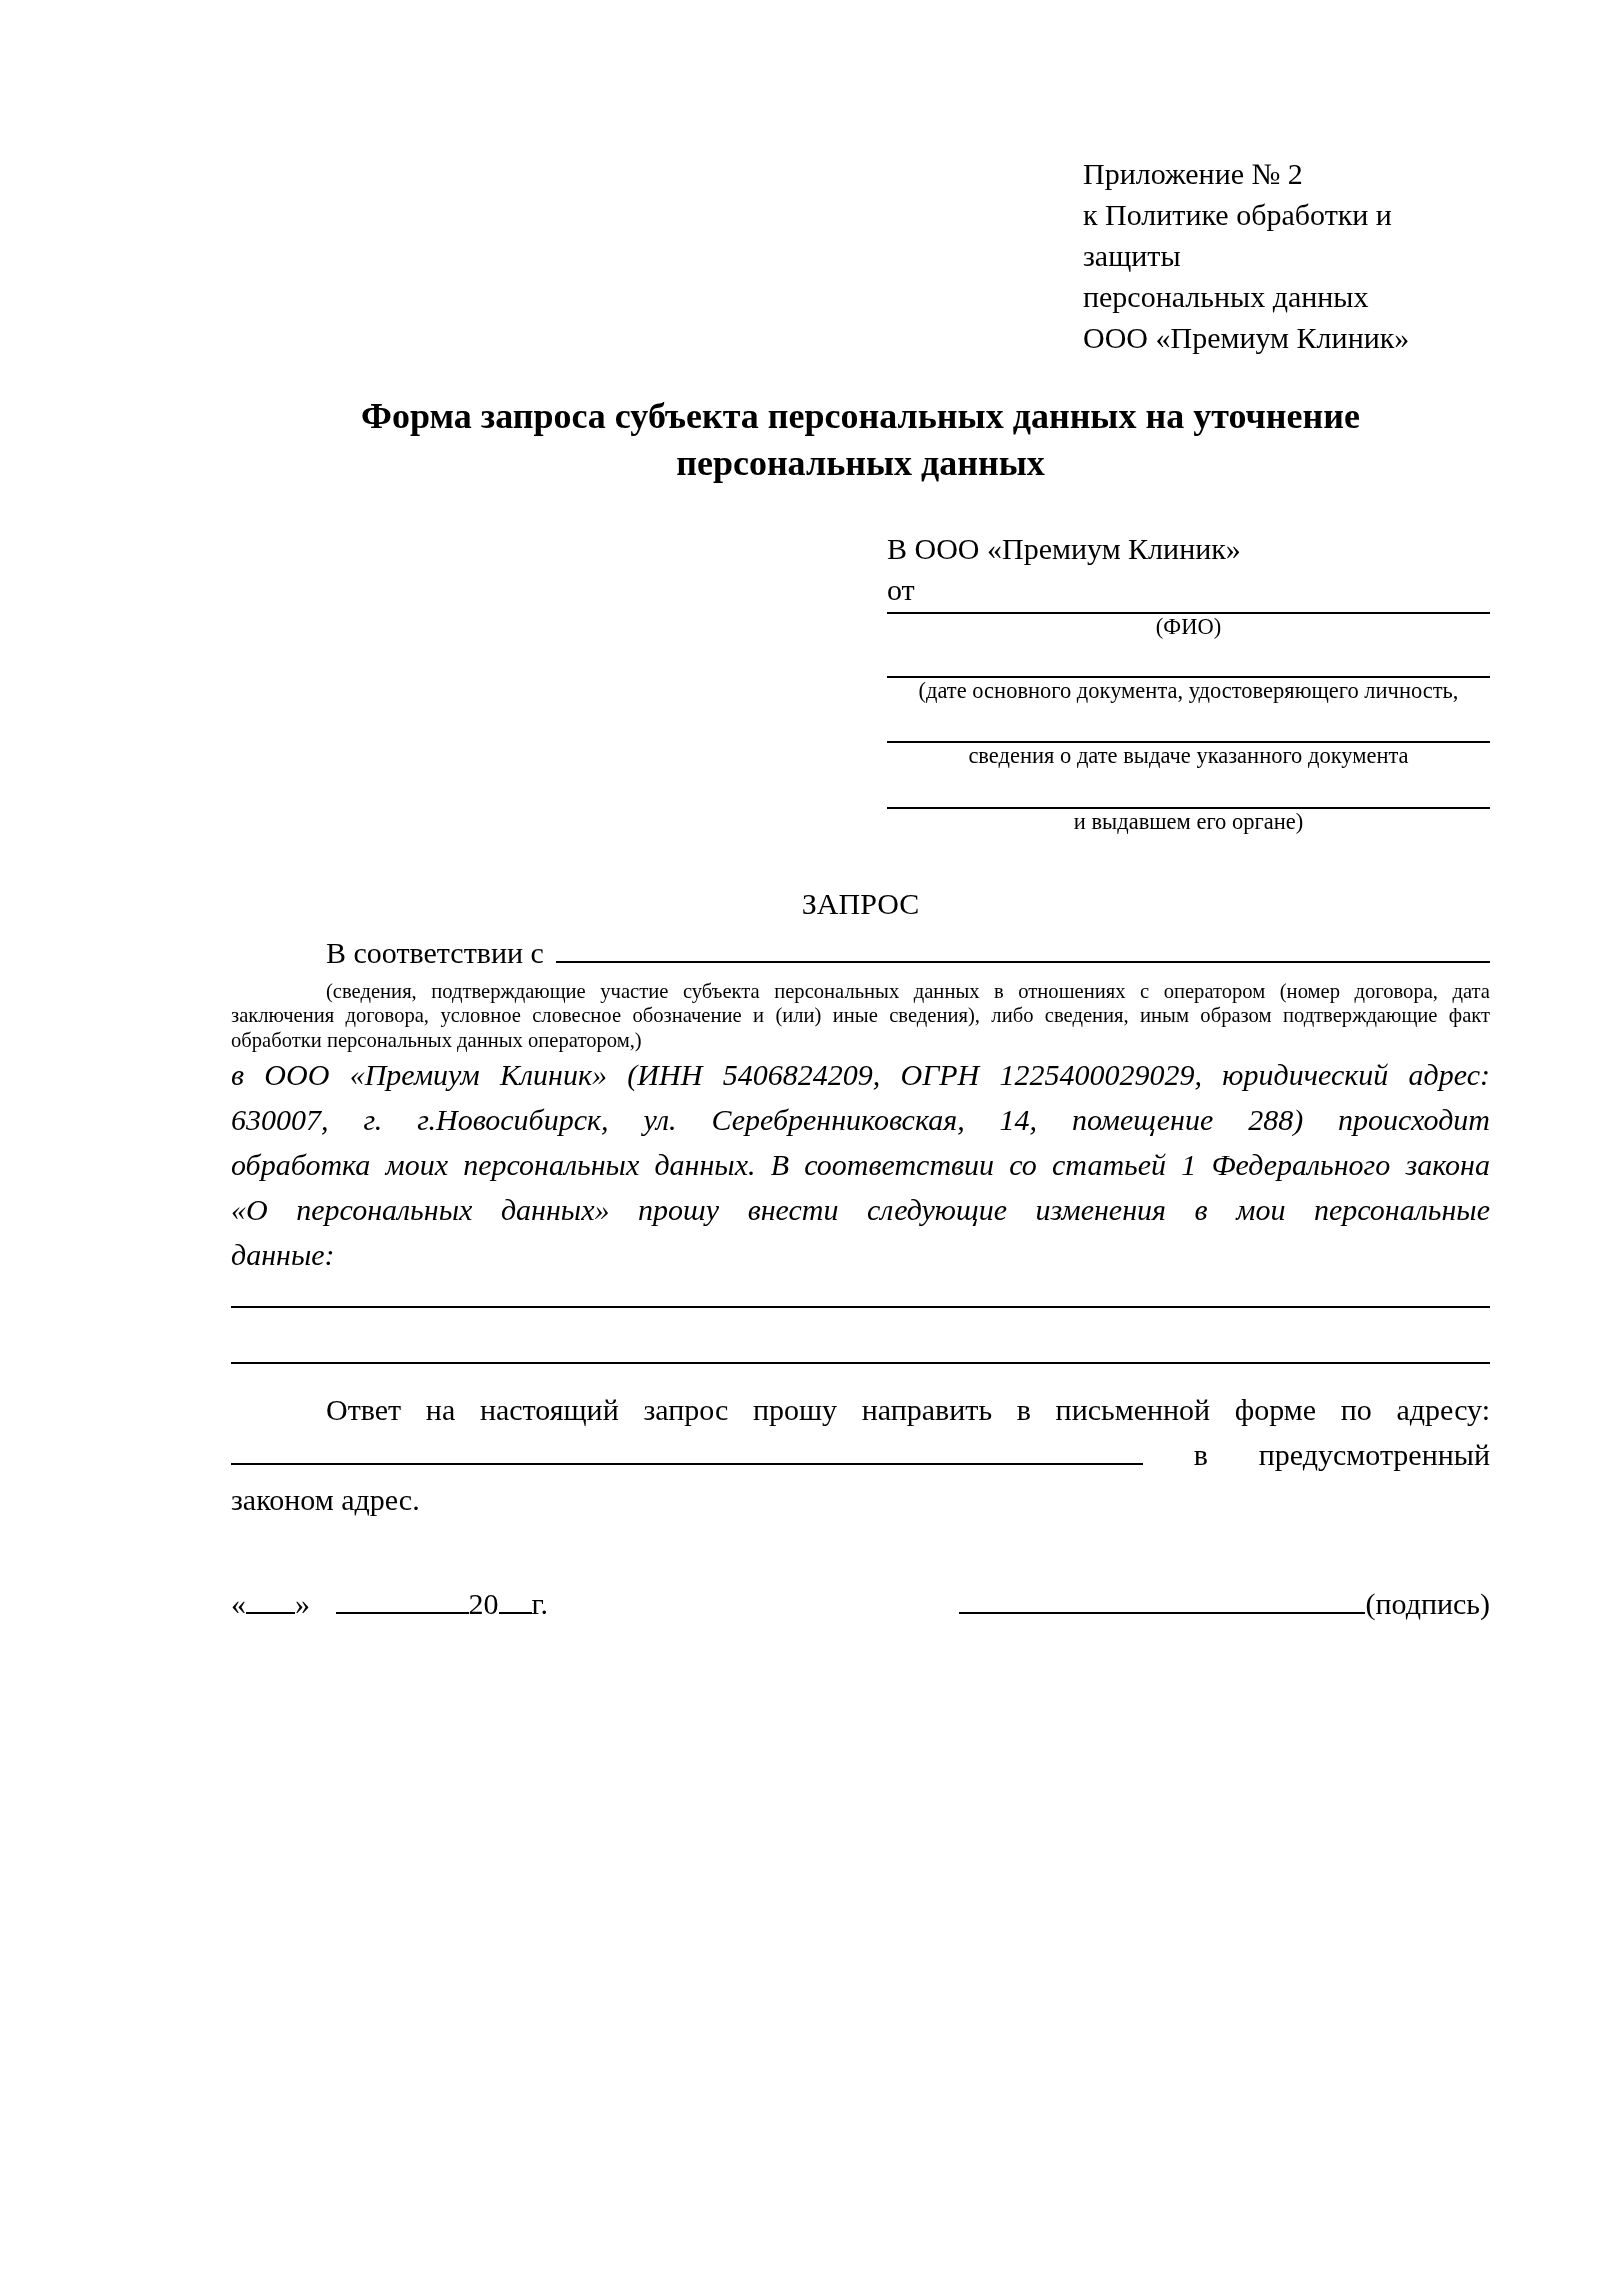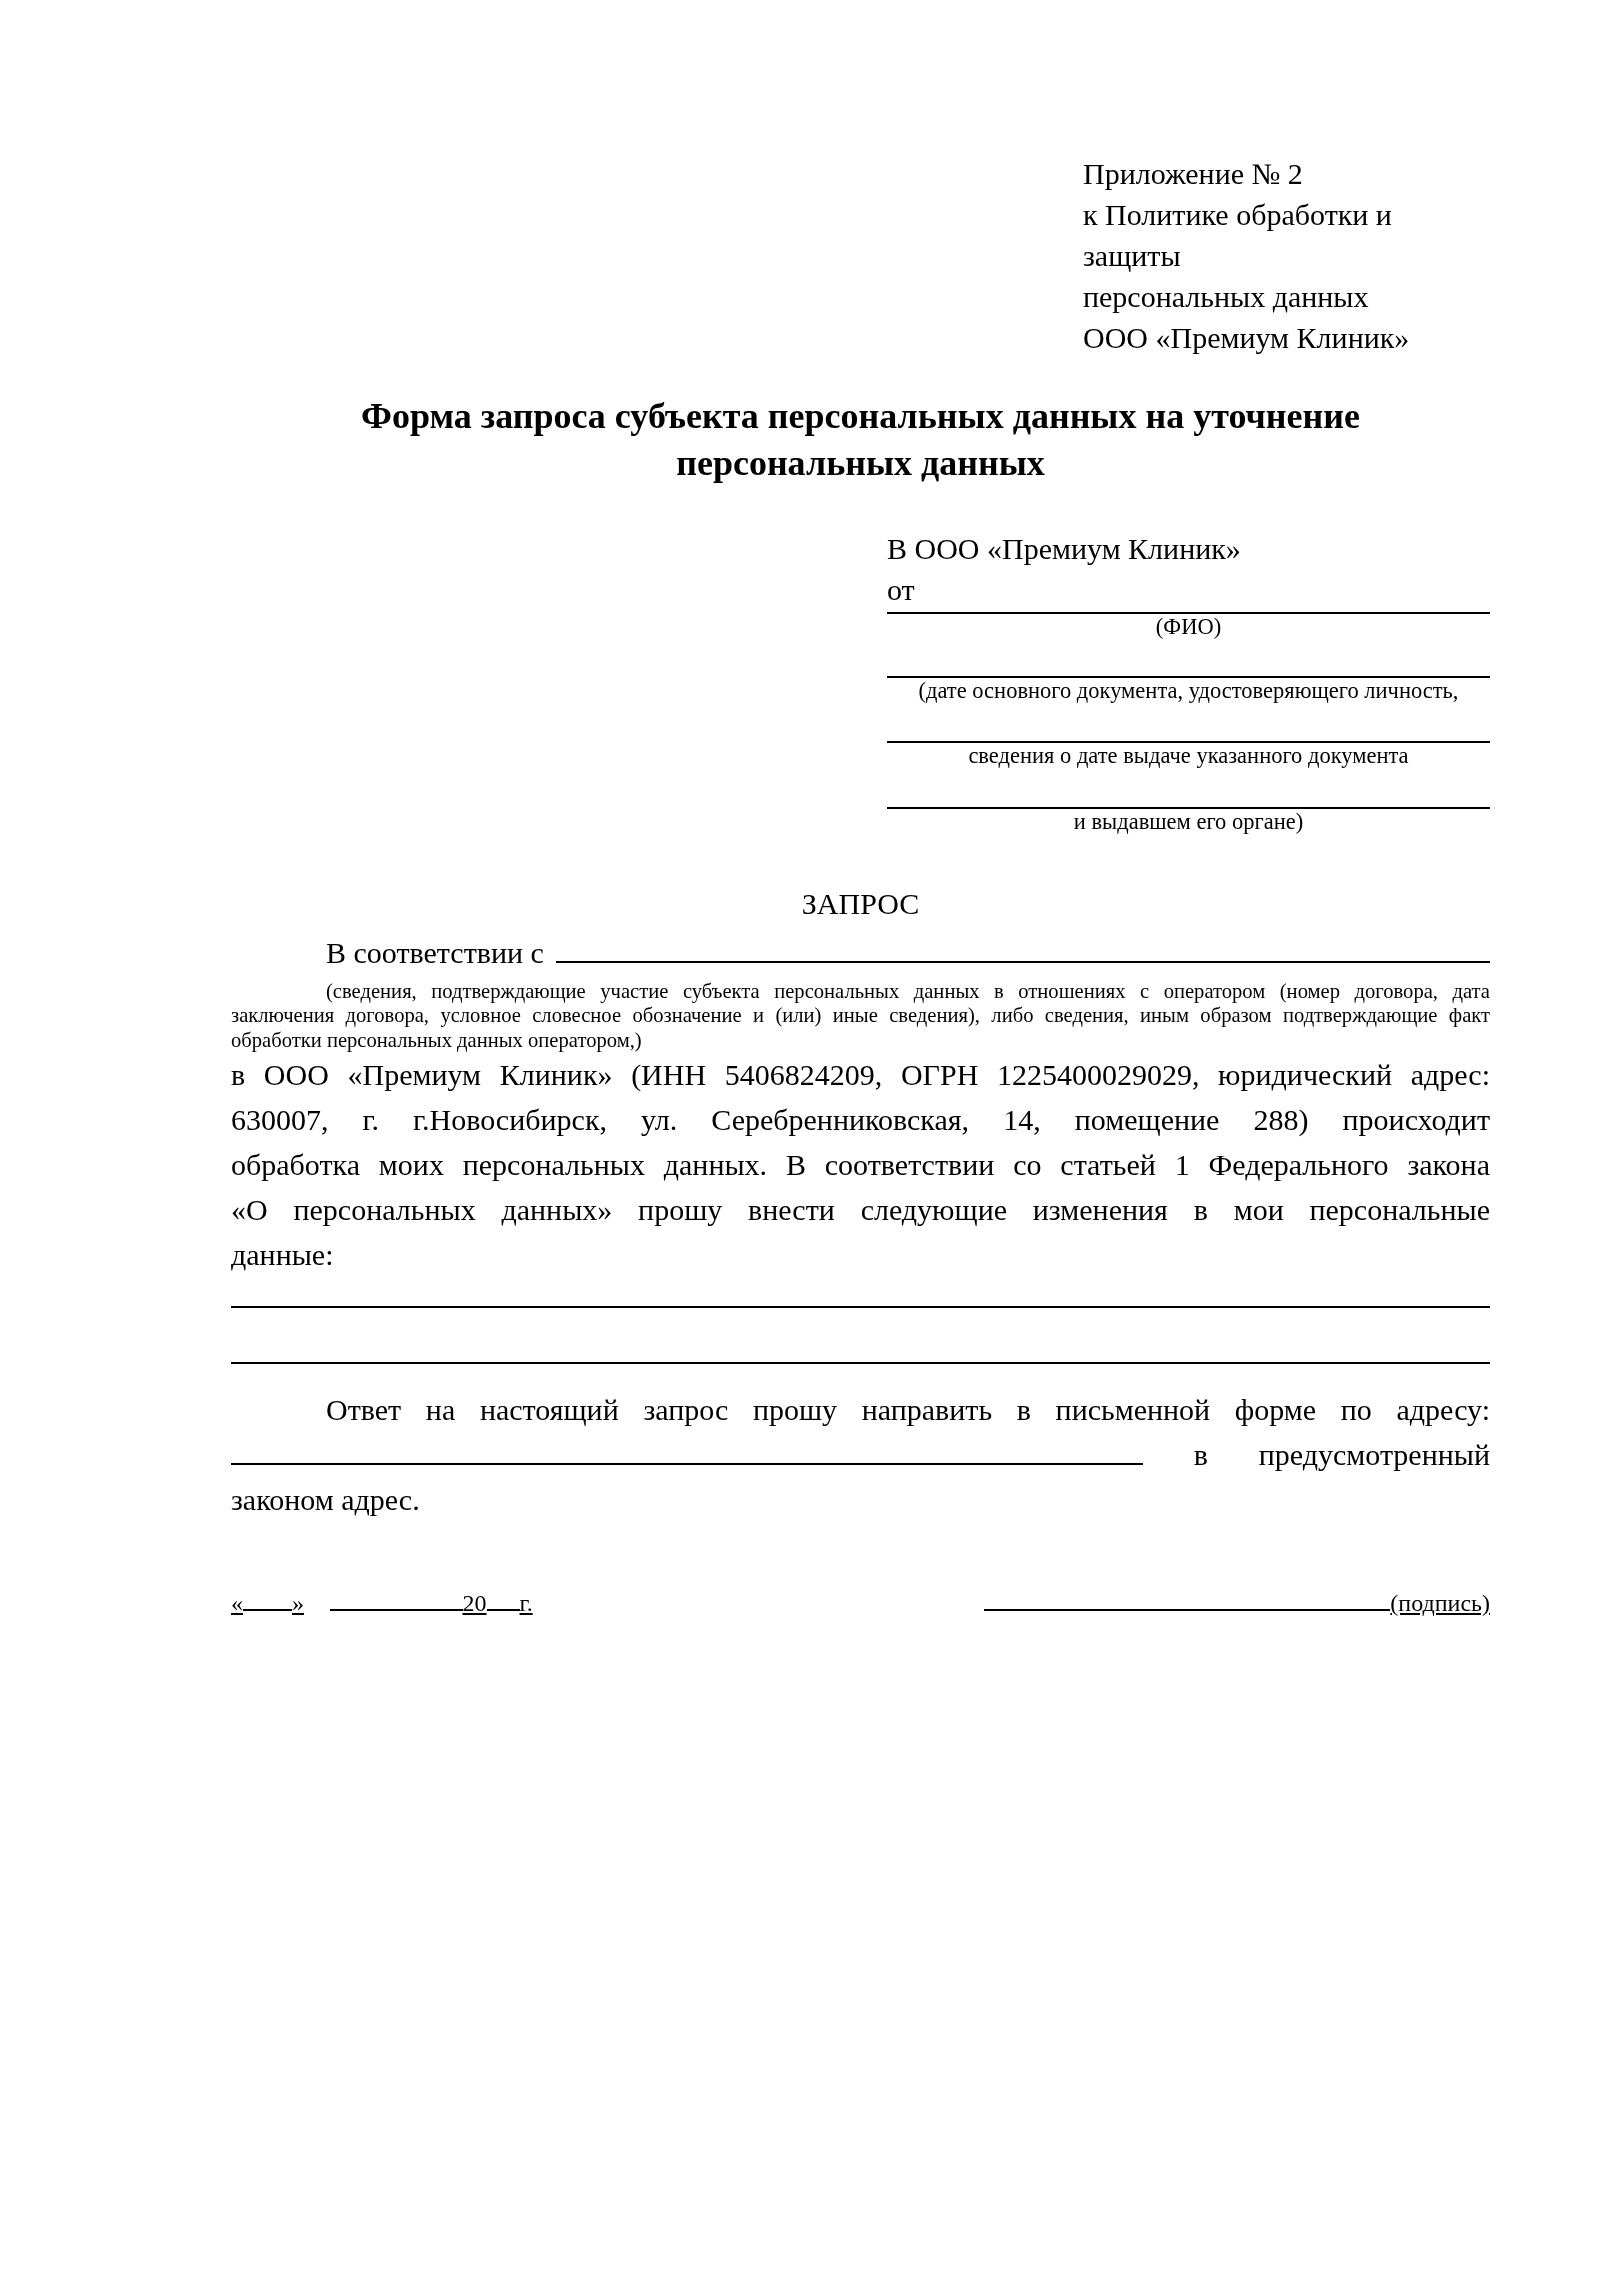--- a/index.html
+++ b/index.html
@@ -33,34 +33,34 @@
   .accordance .ind{display:inline-block;width:95px;}
   .accordance .prefix{white-space:nowrap;}
   .u{display:inline-block;border-bottom:2px solid #000;}
   .accordance .u{flex:1 1 auto;margin-left:11.8px;}
   
   .note{font-size:20.6px;line-height:24.5px;margin-top:3.9px;}
   .note-line{text-align:justify;text-align-last:justify;}
   .note-line.nl1{text-indent:95px;}
   .note-line.last{text-align-last:left;}
   
-  .body-par{font-size:30px;line-height:45px;}
+  .body-par{font-size:30px;line-height:45px;font-style:italic;}
   .body-line{text-align:justify;text-align-last:justify;}
   .body-line.last{text-align-last:left;}
   
   .full-blank{border-bottom:2px solid #000;width:100%;}
   .fb1{height:0;margin-top:29px;}
   .fb2{height:54px;}
   
   .reply1{margin-top:23px;font-size:30px;line-height:45px;text-indent:95px;text-align:justify;text-align-last:justify;}
   .reply2{display:flex;align-items:baseline;justify-content:space-between;font-size:30px;line-height:45px;}
   .reply2 .addr-u{width:912px;}
   .reply3{font-size:30px;line-height:45px;}
   
-  .sig-row{display:flex;align-items:baseline;justify-content:space-between;margin-top:13.7px;font-size:24px;line-height:45px;text-decoration:underline;}
+  .sig-row{display:flex;align-items:baseline;justify-content:space-between;margin-top:13.7px;font-size:30px;line-height:45px;}
   .date-group{white-space:nowrap;}
   .u-day{width:49px;}
   .u-month{width:133px;margin-left:25.5px;}
   .u-year{width:33px;}
   .sign-group{white-space:nowrap;margin-top:45px;}
   .u-sign{width:406px;}
 </style>
 </head>
 <body>
 

